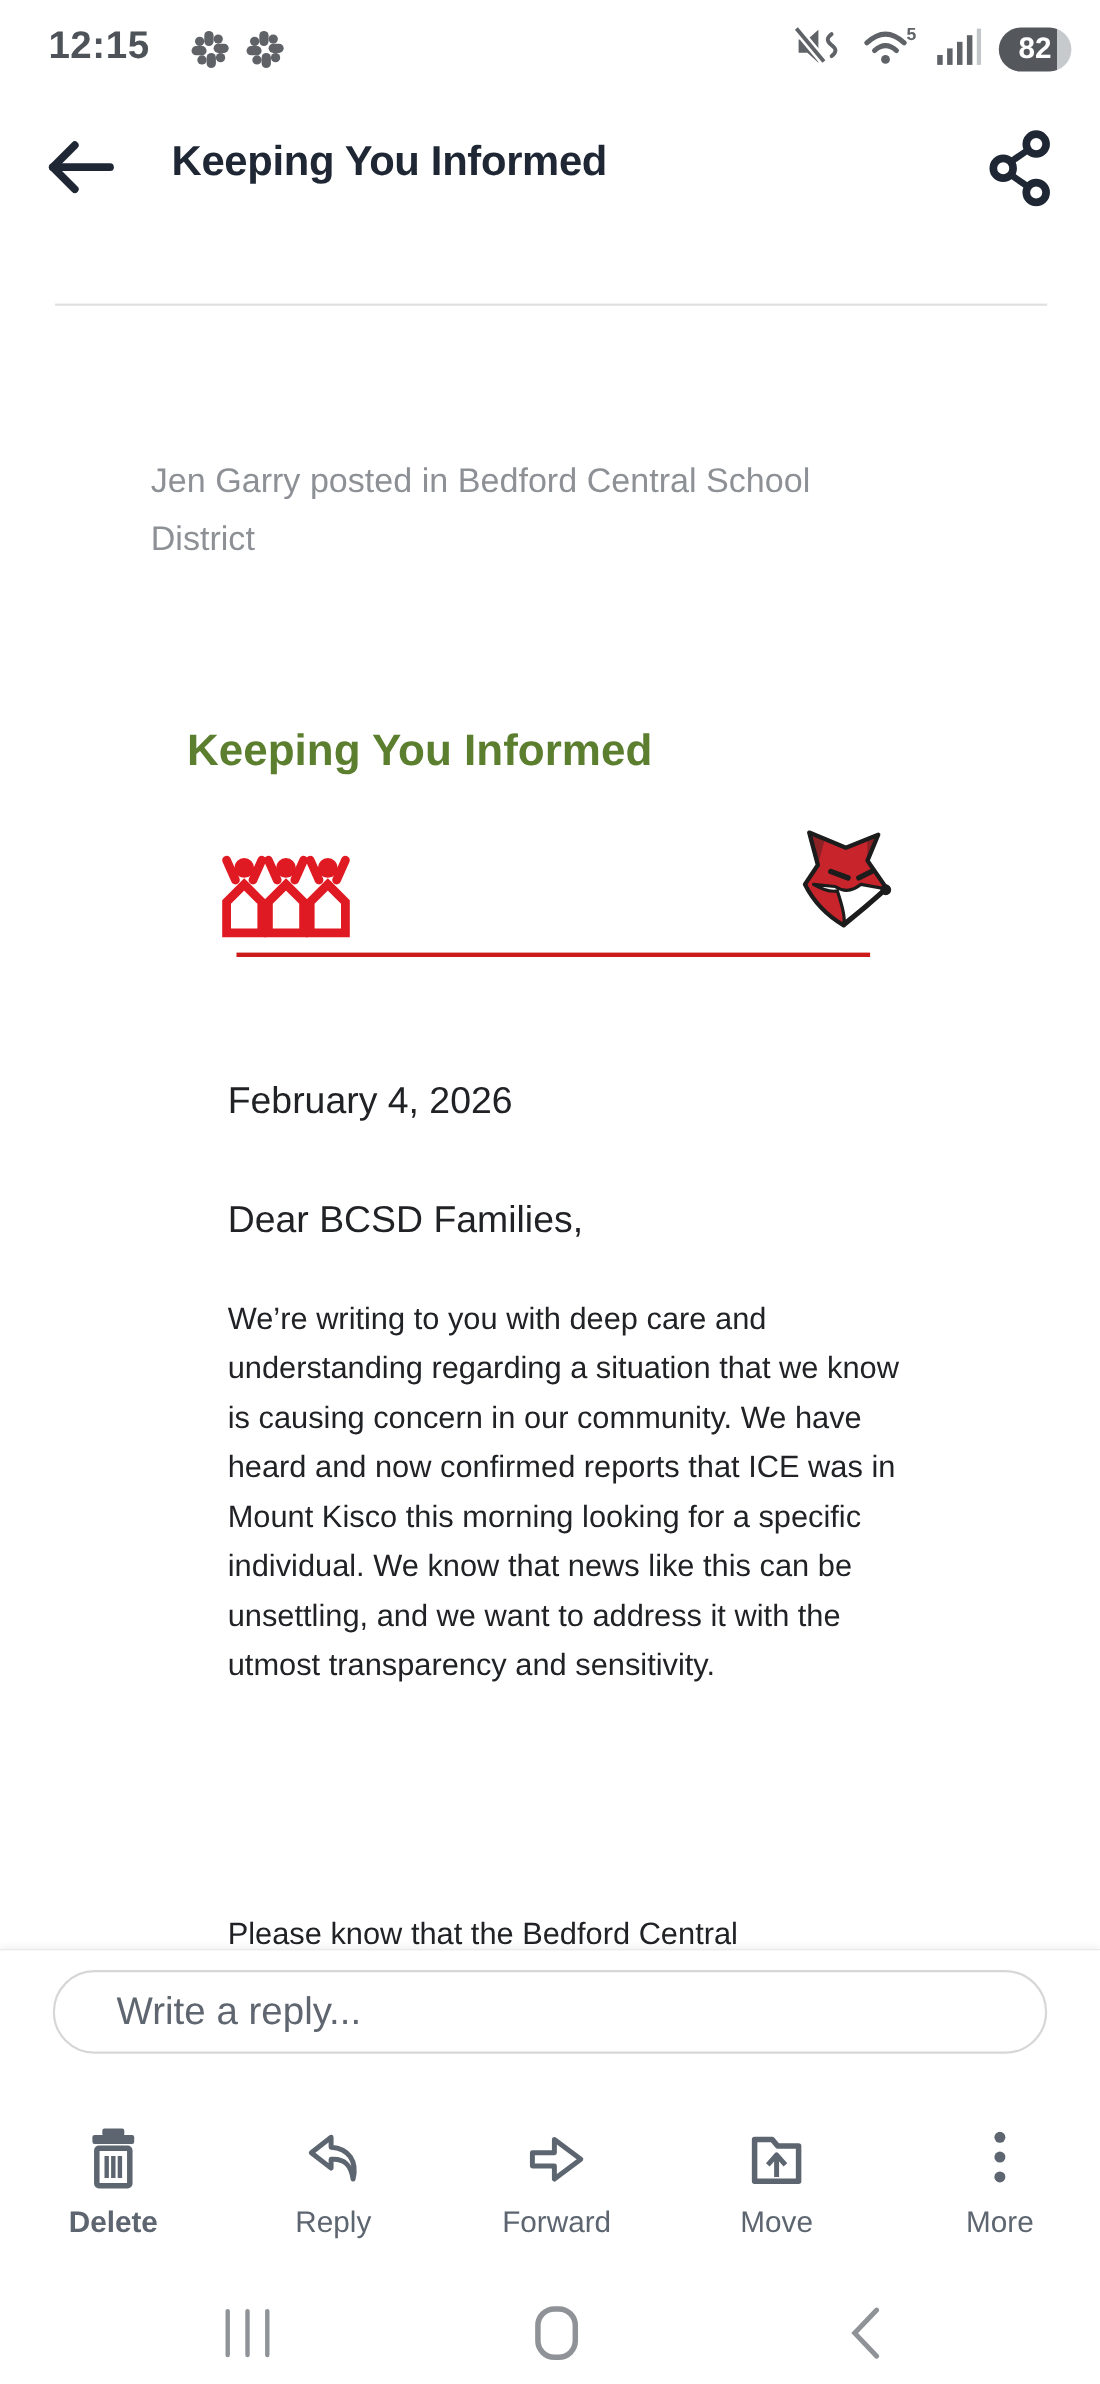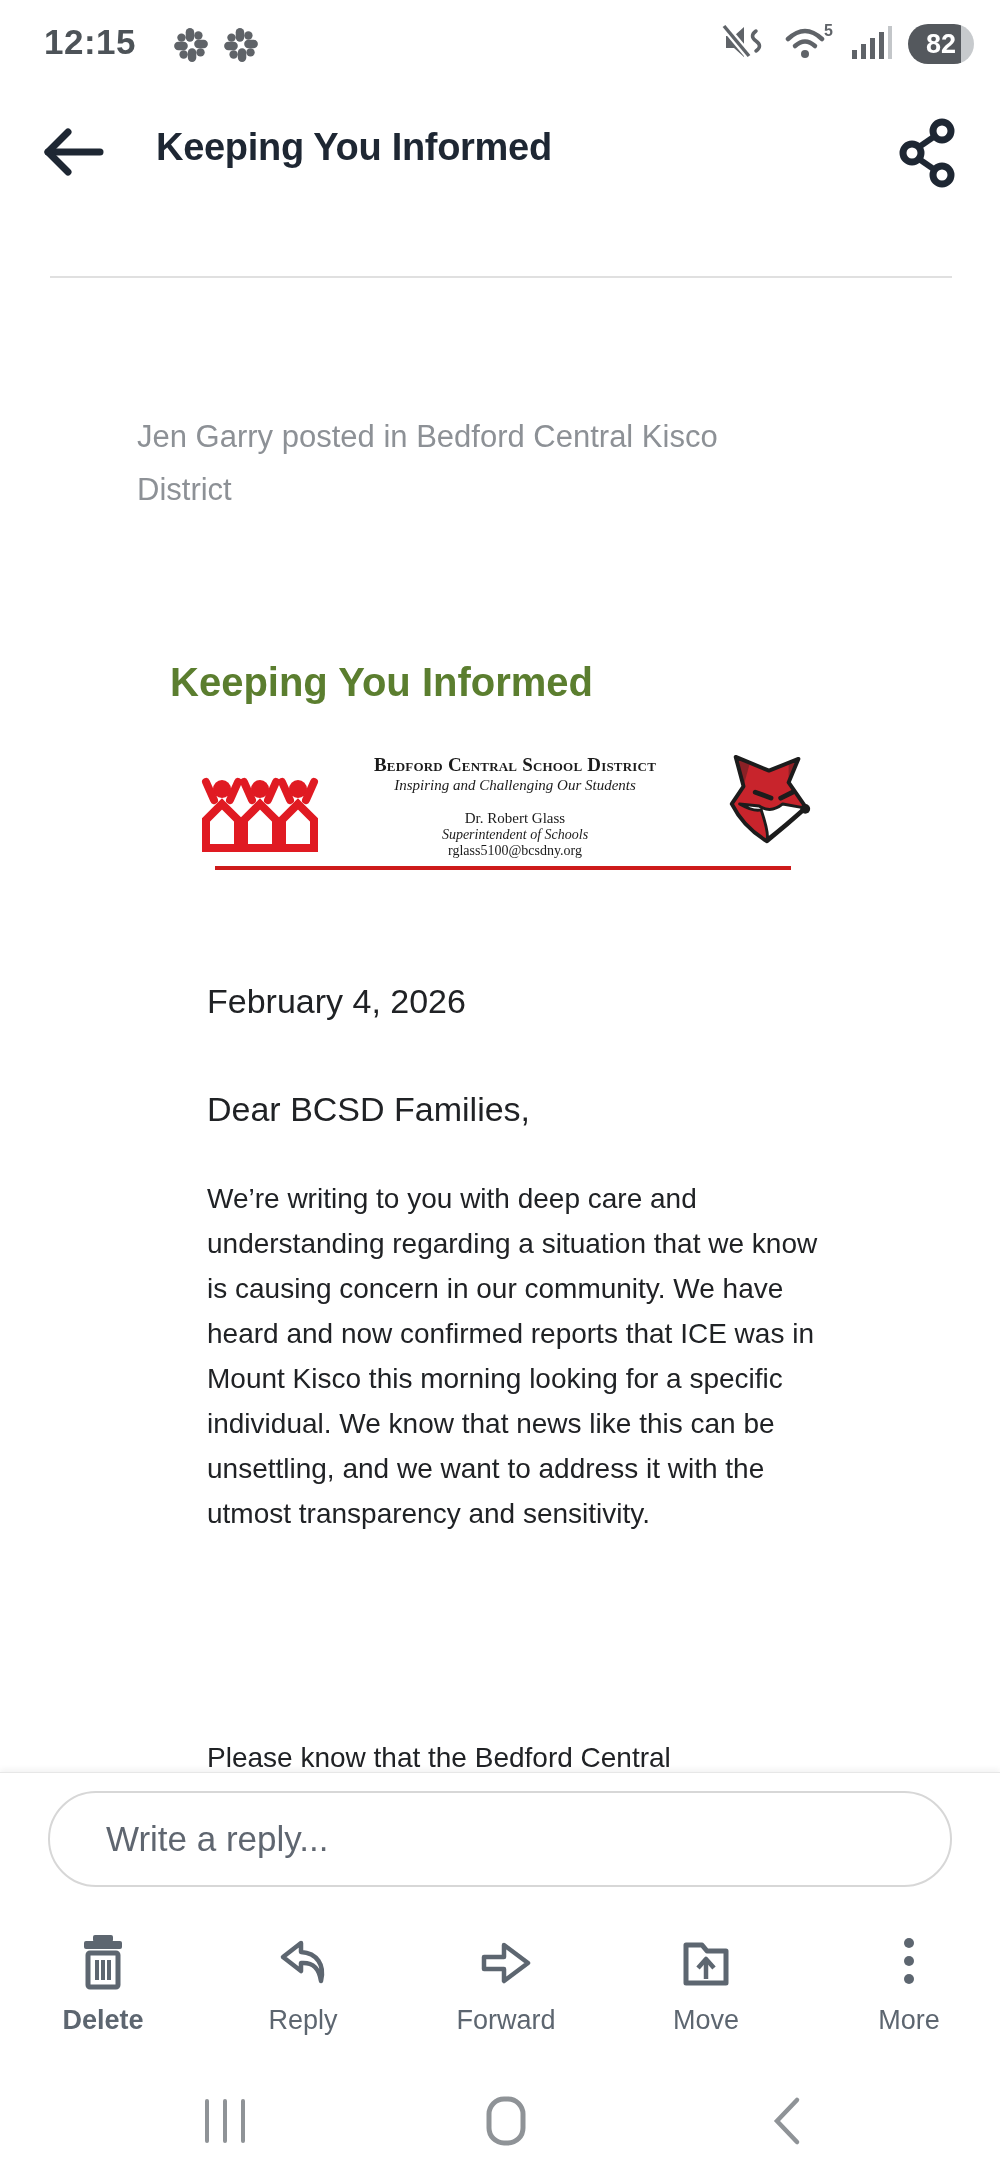--- a/index.html
+++ b/index.html
@@ -41,21 +41,21 @@
   .letter-date { position:absolute; left:207px; top:982px; font-size:34px; color:#202225; }
   .letter-salutation { position:absolute; left:207px; top:1080px; font-size:34px; color:#202225;margin-top:10px; }
   .letter-body { position:absolute; left:207px; top:1176px; width:618px; font-size:28px; line-height:45px; color:#202225; }
   .letter-clipped { position:absolute; left:207px; top:1742px; width:700px; font-size:28px; color:#202225; white-space:nowrap; }
   
   .bottom-panel {
     position:absolute; left:0; top:1772px; width:1000px; height:395px; background:#ffffff;
     border-top:1px solid #e7e7e7; box-shadow:0 -3px 6px rgba(0,0,0,0.05);
   }
   .reply-input {
-    position:absolute; left:48px; top:18px; width:904px; height:96px; box-sizing:border-box;
+    position:absolute; left:48px; top:18px; width:904px; height:76px; box-sizing:border-box;
     border:2px solid #d7d7d7; border-radius:54px; padding:0 40px 0 56px;
     font-family:"Liberation Sans", sans-serif; font-size:35px; color:#333; background:#fff; outline:none;
   }
   .reply-input::placeholder { color:#5f6670; opacity:1; }
   .toolbar-item { position:absolute; top:160px; width:150px; text-align:center; cursor:pointer; }
   .toolbar-item .ticon { height:58px; display:flex; align-items:flex-end; justify-content:center; }
   .toolbar-label { margin-top:14px; font-size:27px; color:#5d6670; }
   .ti-0 { left:28px;font-weight:bold; } .ti-1 { left:228px; } .ti-2 { left:431px; } .ti-3 { left:631px; } .ti-4 { left:834px; }
   .nav-btn { position:absolute; top:318px; width:120px; height:60px; display:flex; align-items:center; justify-content:center; cursor:pointer; }
   .nav-recents { left:165px; } .nav-home { left:446px; } .nav-back { left:726px; }
@@ -138,21 +138,21 @@
         <circle cx="16" cy="35" r="9" stroke="#1e2733" stroke-width="7"></circle>
         <circle cx="46" cy="13" r="9" stroke="#1e2733" stroke-width="7"></circle>
         <circle cx="46" cy="57" r="9" stroke="#1e2733" stroke-width="7"></circle>
         <line x1="23" y1="29" x2="39" y2="18" stroke="#1e2733" stroke-width="6"></line>
         <line x1="23" y1="41" x2="39" y2="52" stroke="#1e2733" stroke-width="6"></line>
       </svg>
     </span>
   </div>
   <div class="header-divider"></div>
 
-  <div class="post-meta">Jen Garry posted in Bedford Central Kisco District</div>
+  <div class="post-meta">Jen Garry posted in Bedford Central School District</div>
   <div class="post-title" style="color:#5b7e2f;">Keeping You Informed</div>
 
   <div class="letterhead">
     <span class="lh-people">
       <svg width="120" height="78" viewBox="0 0 120 78" fill="none">
         <g stroke="#e01a22" stroke-width="8" fill="none" stroke-linecap="round">
           <circle cx="22" cy="13" r="9" fill="#e01a22" stroke="none"></circle>
           <path d="M6 6 L14 24"></path>
             <path d="M38 6 L30 24"></path>
           <path d="M22 28 L38 44 V72 H6 V44 Z"></path>
@@ -160,27 +160,20 @@
           <path d="M44 6 L52 24"></path>
             <path d="M76 6 L68 24"></path>
           <path d="M60 28 L76 44 V72 H44 V44 Z"></path>
           <circle cx="98" cy="13" r="9" fill="#e01a22" stroke="none"></circle>
           <path d="M82 6 L90 24"></path>
             <path d="M114 6 L106 24"></path>
           <path d="M98 28 L114 44 V72 H82 V44 Z"></path>
         </g>
       </svg>
     </span>
-    <div class="lh-center">
-      <div class="lh-org">Bedford Central School District</div>
-      <div class="lh-tagline">Inspiring and Challenging Our Students</div>
-      <div class="lh-name">Dr. Robert Glass</div>
-      <div class="lh-role">Superintendent of Schools</div>
-      <div class="lh-email">rglass5100@bcsdny.org</div>
-    </div>
     <span class="lh-fox">
       <svg width="98" height="100" viewBox="0 0 100 100">
         <path d="M50 18 L16 4 L24 34 L12 52 Q24 76 48 90 Q68 74 88 56 L70 30 L80 6 Z" fill="#c8242c" stroke="#1c1c1c" stroke-width="4" stroke-linejoin="round"></path>
         <path d="M20 52 Q34 60 42 58 Q50 82 48 88 Q66 74 86 56 L64 52 Q52 62 40 54 Z" fill="#ffffff" stroke="#1c1c1c" stroke-width="3" stroke-linejoin="round"></path>
         <path d="M36 40 L52 46" stroke="#1c1c1c" stroke-width="5" stroke-linecap="round"></path>
         <path d="M74 40 L62 46" stroke="#1c1c1c" stroke-width="5" stroke-linecap="round"></path>
         <circle cx="87" cy="57" r="5" fill="#1c1c1c"></circle>
         <path d="M16 4 L30 12 L24 34 Z" fill="#1c1c1c" opacity="0.35"></path>
         <path d="M80 6 L70 12 L70 30 Z" fill="#1c1c1c" opacity="0.35"></path>
       </svg>

